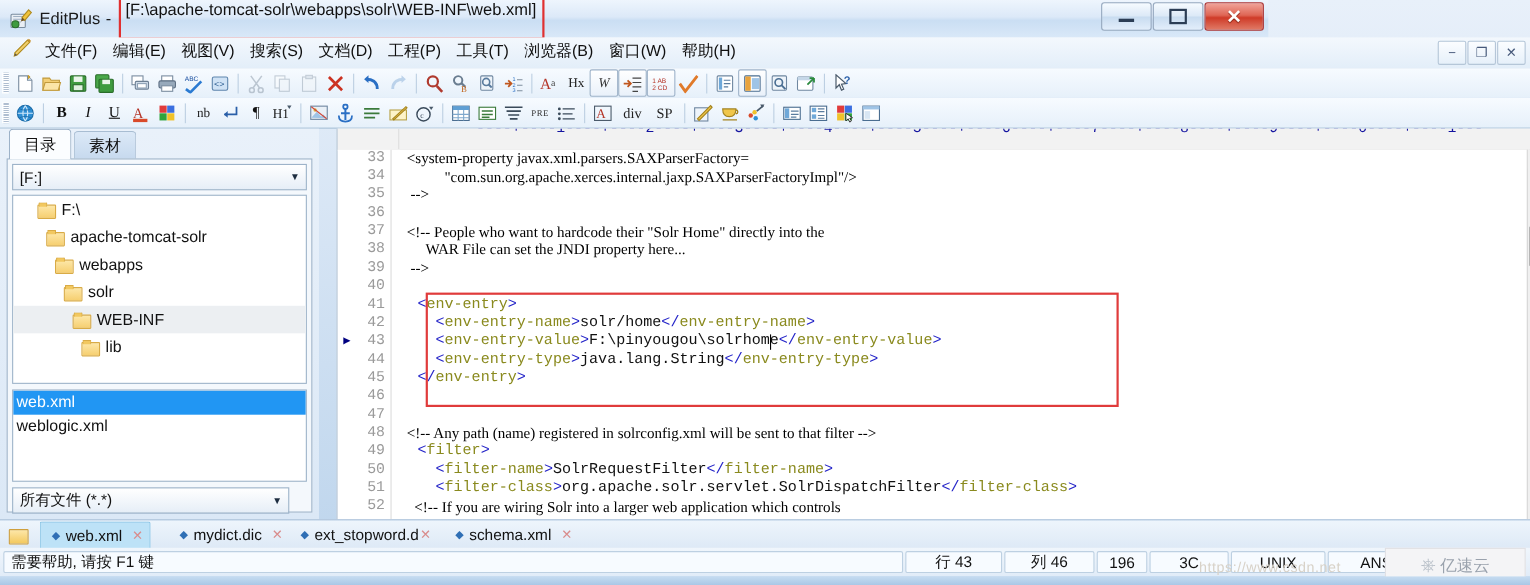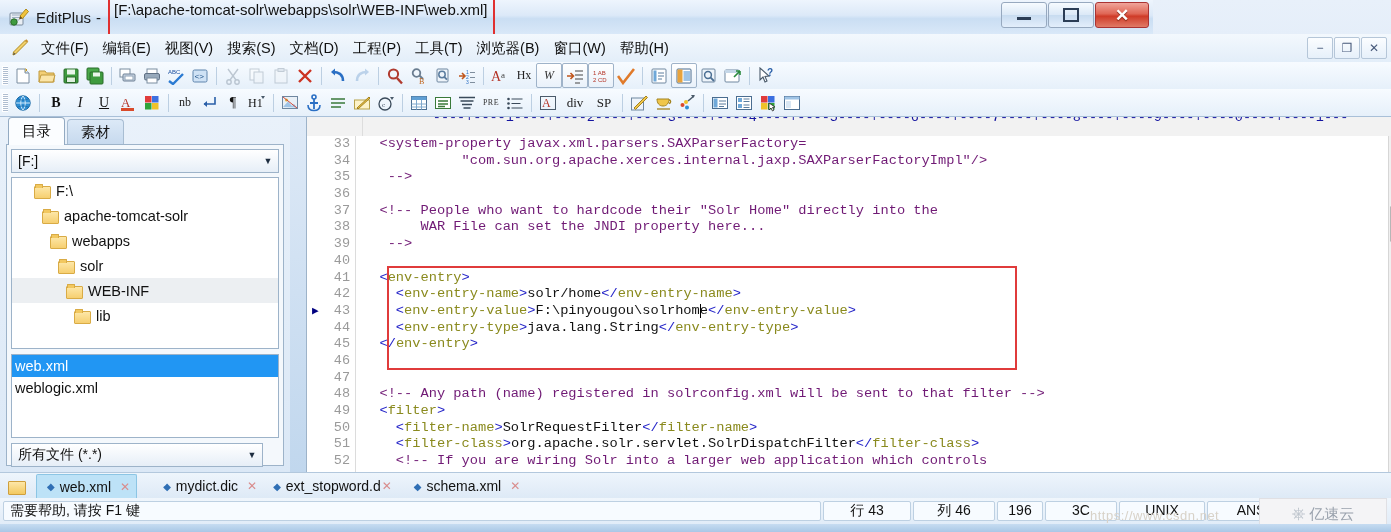--- a/index.html
+++ b/index.html
@@ -40,21 +40,21 @@
   .wb .glyph{font-size:13px;color:#22354d;line-height:1;}
   .wb.close .glyph{color:#fff;font-size:17px;font-weight:bold;text-shadow:0 1px 1px #7a1a0a;}
   .min-bar{width:14px;height:3px;background:#2b3d55;margin-top:7px;}
   .max-sq{width:12px;height:10px;border:2px solid #2b3d55;}
 
   
   .menubar{
     position:absolute;left:0;top:34px;width:1391px;height:28px;
     background:linear-gradient(to bottom,#f3f8fd,#e3eef9);
     border-bottom:1px solid #b9cde2;
-    display:flex;align-items:center;
+    display:flex;
   }
   .menu-pen{width:20px;height:20px;margin-left:10px;margin-right:4px;position:relative;}
   .menu-item{
     font-size:14.5px;color:#101010;padding:3px 7px;white-space:nowrap;cursor:default;
   }
   .mdi-btns{position:absolute;right:4px;top:3px;display:flex;}
   .mdib{
     width:24px;height:20px;margin-left:1px;border:1px solid #b5c6d8;border-radius:2px;
     background:linear-gradient(to bottom,#fbfdff,#e6f0fa);
     display:flex;align-items:center;justify-content:center;font-size:12px;color:#46597a;
@@ -155,21 +155,21 @@
   .gutter .gl{
     height:16.7px;line-height:16.7px;text-align:right;padding-right:5px;
     font-family:"Liberation Mono", monospace;font-size:13.5px;color:#9a9a9a;
   }
   .marker{position:absolute;left:5px;font-size:11px;color:#000080;line-height:16.7px;}
   .lines{
     position:absolute;left:56px;top:0;
     font-family:"Liberation Mono", monospace;font-size:13.7px;white-space:pre;
   }
   .ln{height:16.7px;line-height:16.7px;}
-  .c-cmt{color:#701a75;}
+  .c-cmt{color:#000000;font-family:Liberation Serif, serif;}
   .c-tag{color:#8a8a1e;}
   .c-br{color:#2424c8;}
   .c-txt{color:#111;}
   .hlbox{
     position:absolute;border:2px solid #e03b3b;box-sizing:border-box;pointer-events:none;
   }
   .caret-code{position:absolute;width:1px;background:#000;}
 
   .vscroll{
     position:absolute;right:0;top:19px;width:17px;height:336px;background:#f0f0f0;
@@ -201,21 +201,21 @@
   .dt.active{background:#bde2f7;border:1px solid #8cc5e4;border-bottom:none;border-radius:2px 2px 0 0;height:24px;}
   .dt .dot{color:#2f6fb5;font-size:10px;margin-right:5px;}
   .dt .x{color:#d98c8c;font-size:12px;margin-left:9px;}
 
   
   .statusbar{
     position:absolute;left:0;top:498px;width:1391px;height:26px;display:flex;align-items:center;
     background:linear-gradient(to bottom,#f0f6fc,#e1ecf8);
   }
   .sb-cell{
-    height:20px;display:flex;font-size:14px;color:#111;
+    height:20px;display:flex;align-items:center;font-size:14px;color:#111;
     border:1px solid #bdd0e2;border-radius:2px;background:#f7fbff;box-sizing:border-box;
     margin-left:2px;padding:0 6px;
   }
   .sb-msg{flex:0 0 auto;width:818px;margin-left:3px;}
   .sb-bottom{position:absolute;left:0;top:524px;width:1391px;height:8px;
     background:linear-gradient(to bottom,#c6dcf1,#a9c7e6);}
   .watermark{
     position:absolute;right:4px;top:498px;width:126px;height:30px;background:#f4f4f6;
     border:1px solid #e0e0e4;display:flex;align-items:center;justify-content:center;
     font-size:15px;color:#9aa2ad;

